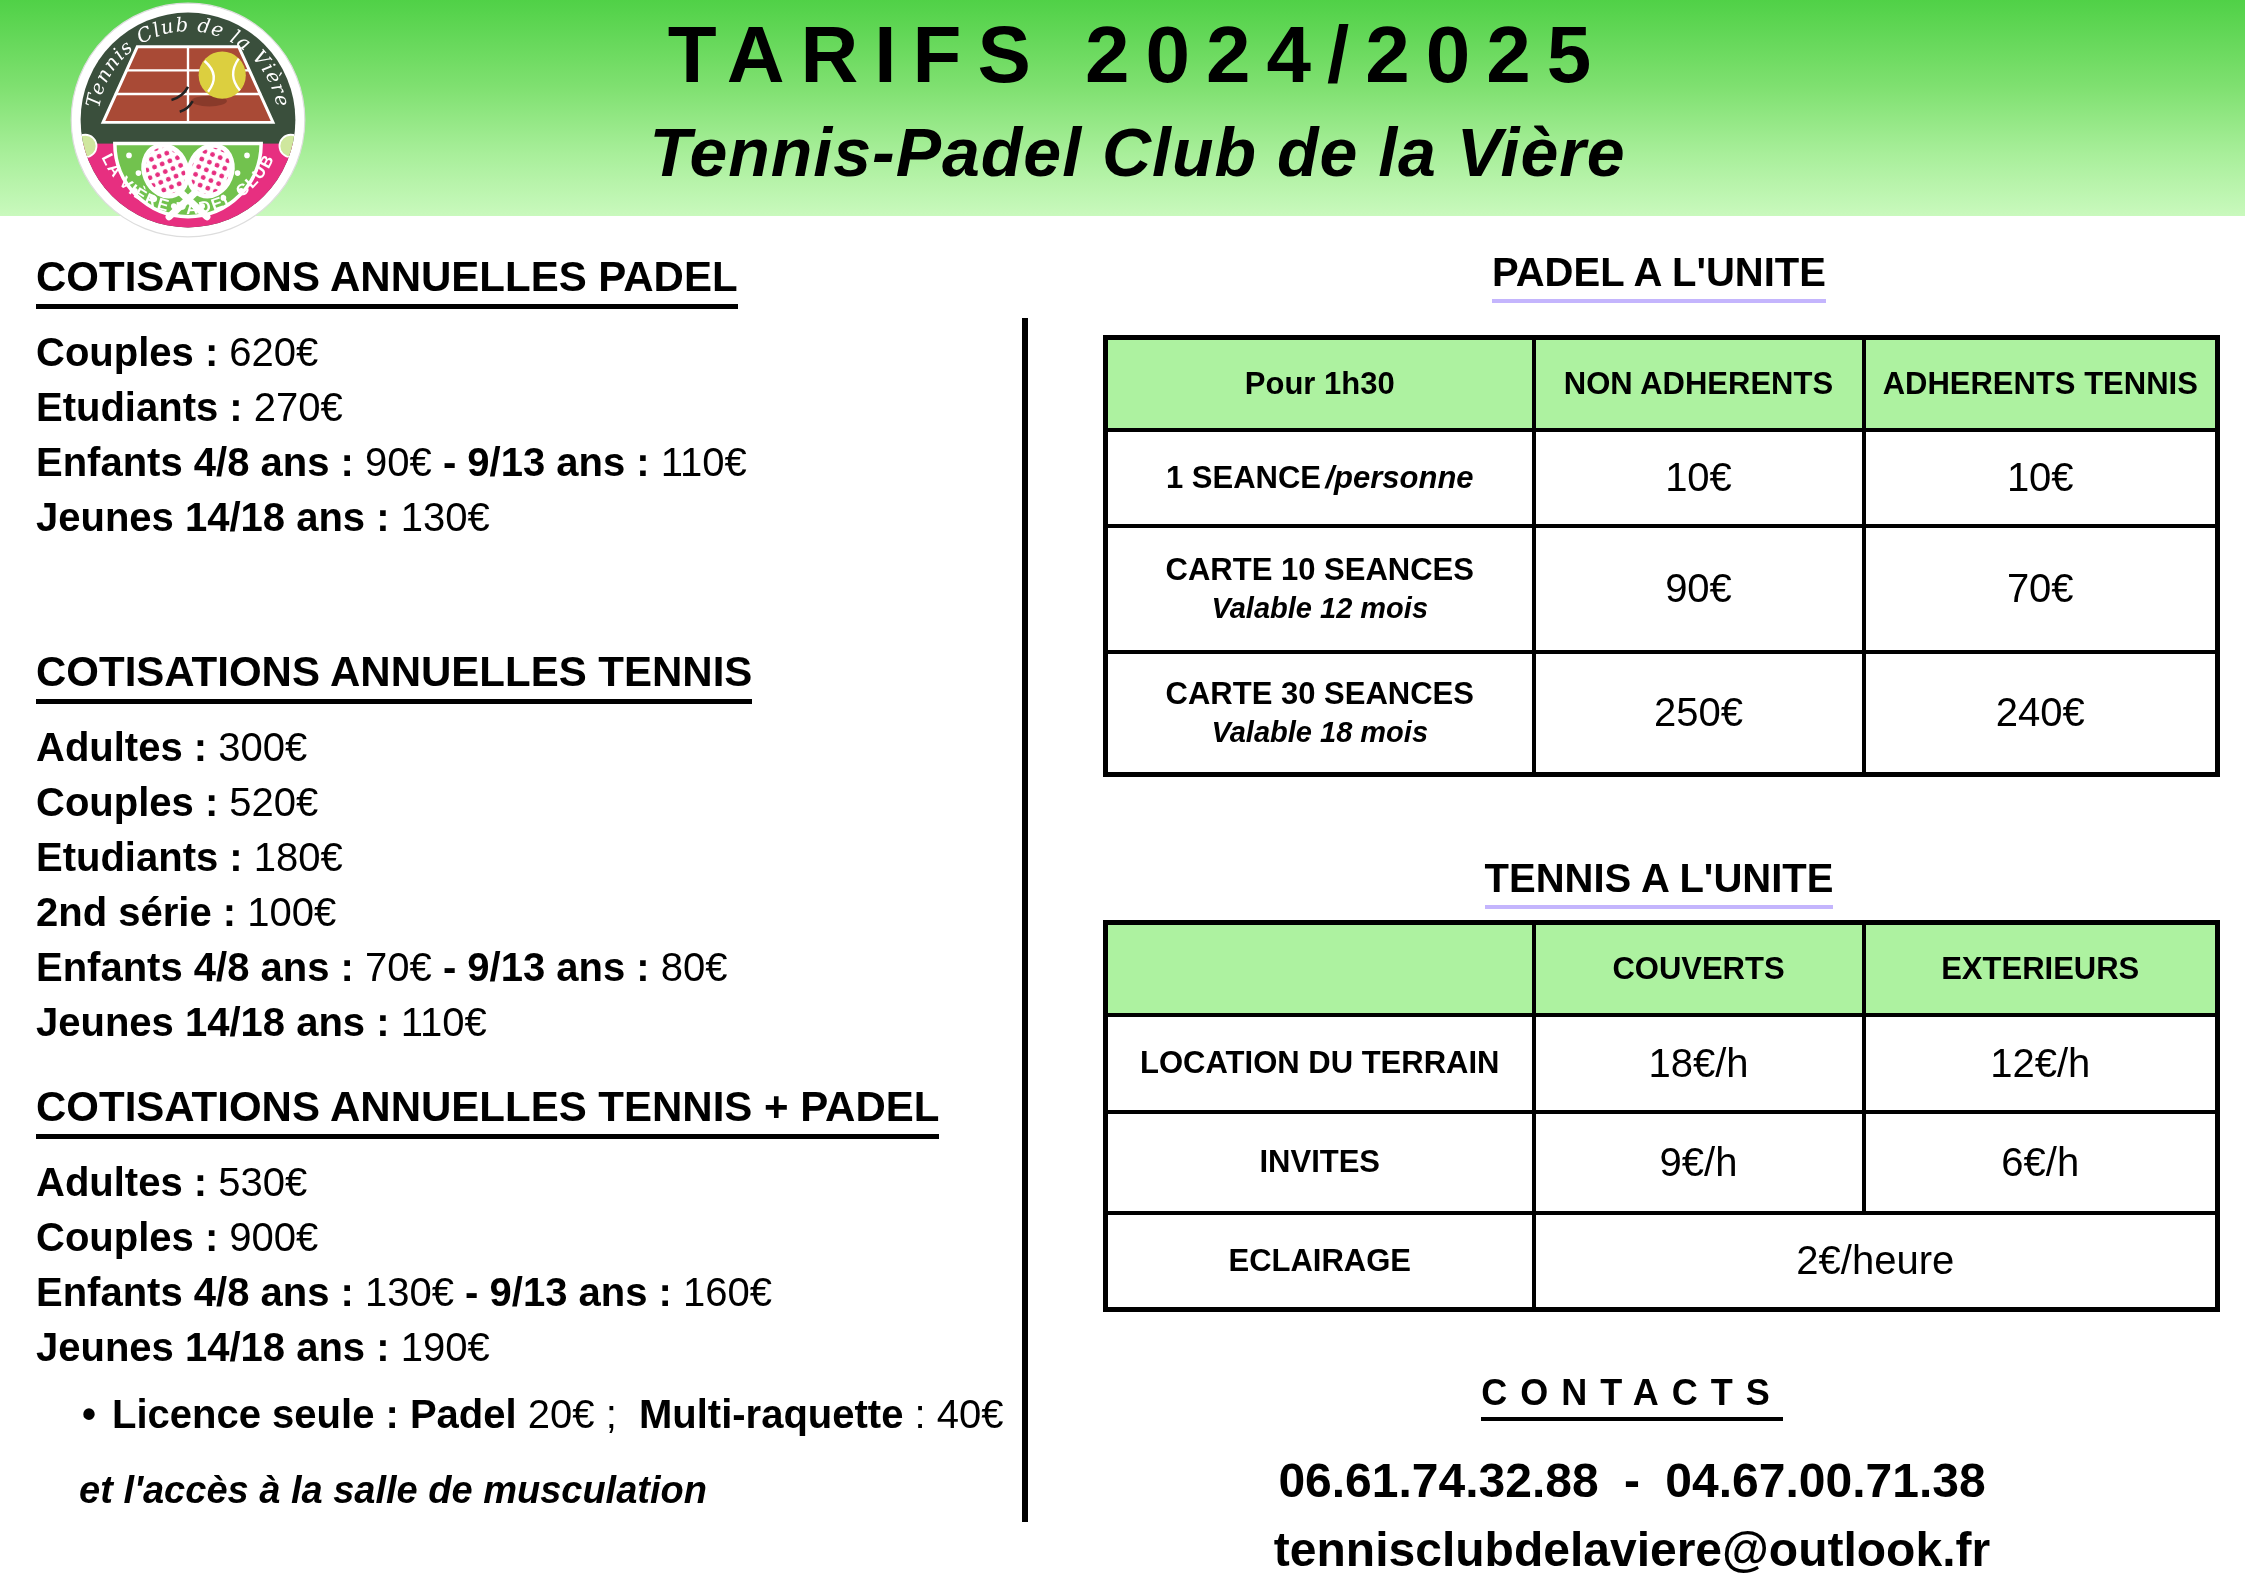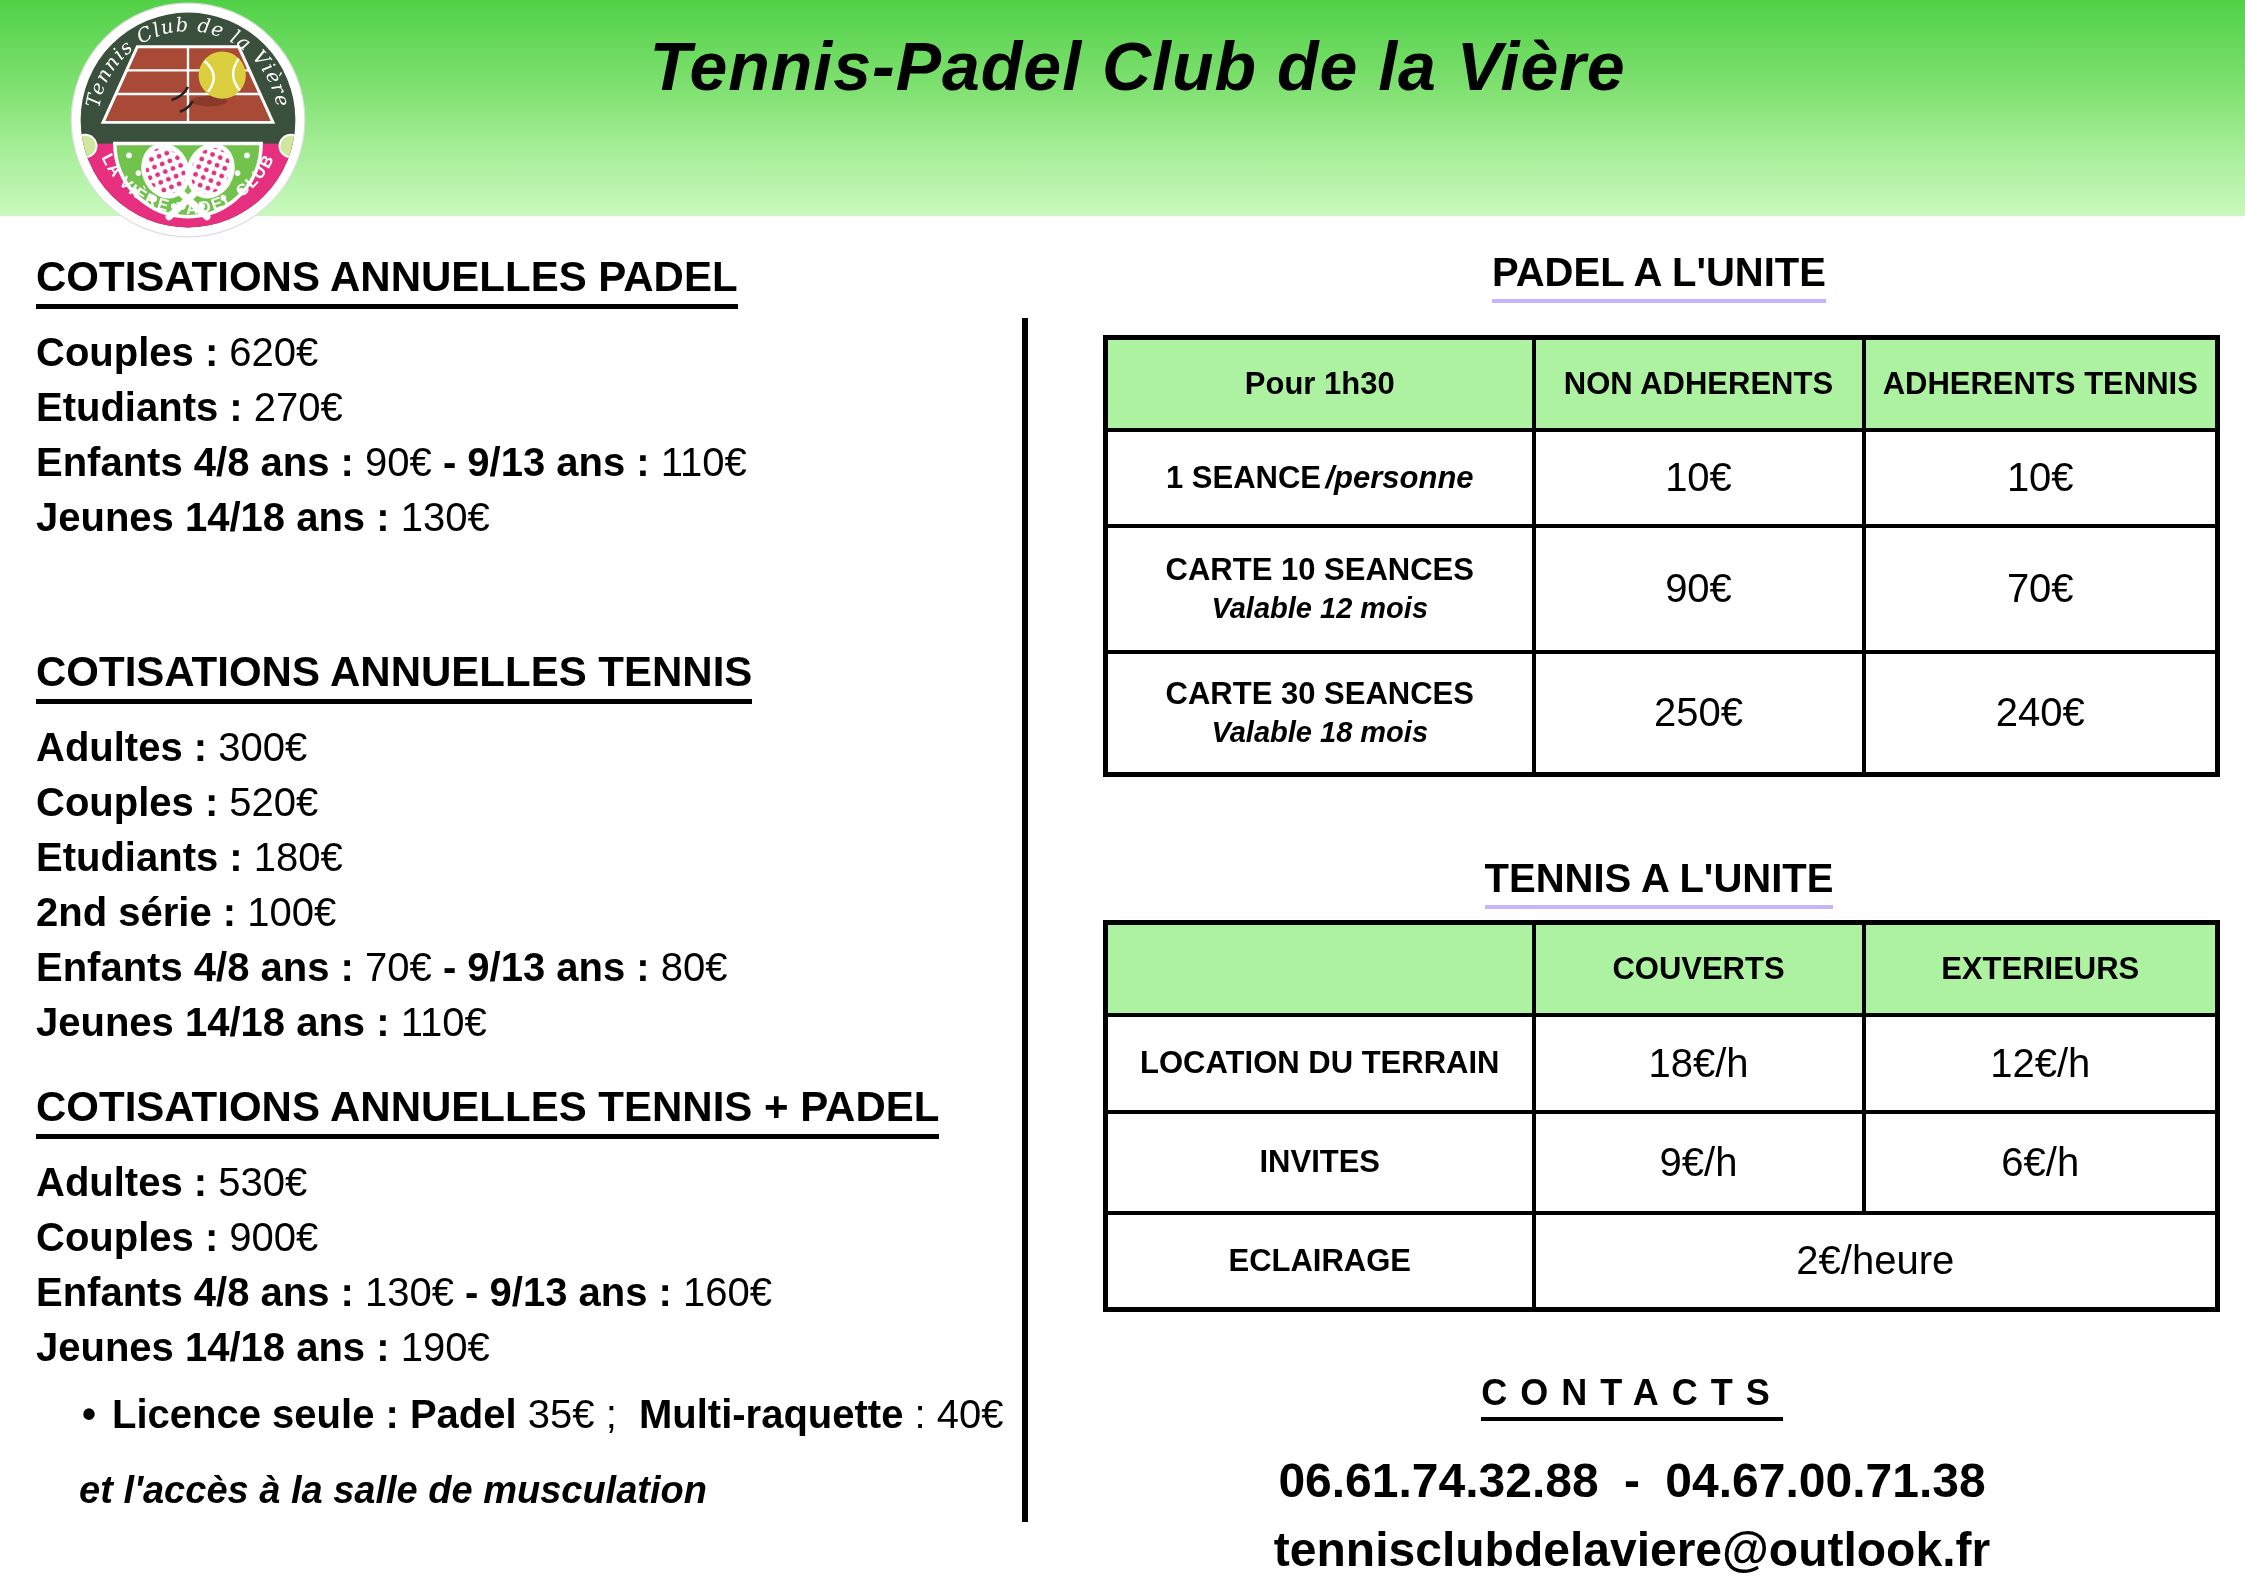--- a/index.html
+++ b/index.html
@@ -116,20 +116,21 @@
         </g>
       </g>
       <text font-family="DejaVu Serif, serif" font-style="italic" font-size="16.5" fill="#ffffff" letter-spacing="1">
         <textPath href="#arcTop" startOffset="50%" text-anchor="middle">Tennis Club de la Vière</textPath>
       </text>
       <text font-family="Liberation Sans, sans-serif" font-weight="bold" font-size="14" fill="#ffffff" letter-spacing="1.5">
         <textPath href="#arcBot" startOffset="50%" text-anchor="middle">LA VIÈRE PADEL CLUB</textPath>
       </text>
     </svg>
     <div class="titles">
+      <h1 class="title-main">TARIFS 2024/2025</h1>
       <div class="title-sub">Tennis-Padel Club de la Vière</div>
     </div>
   </div>
 
   <div class="sec s1">
     <h2><span>COTISATIONS ANNUELLES PADEL</span></h2>
     <div class="line"><span class="lbl">Couples :</span> <span>620€</span></div>
     <div class="line"><span class="lbl">Etudiants :</span> <span>270€</span></div>
     <div class="line"><span class="lbl">Enfants 4/8 ans :</span> <span>90€</span> <span class="lbl">- 9/13 ans :</span> <span>110€</span></div>
     <div class="line"><span class="lbl">Jeunes 14/18 ans :</span> <span>130€</span></div>
@@ -147,21 +148,21 @@
 
   <div class="sec s3">
     <h2><span>COTISATIONS ANNUELLES TENNIS + PADEL</span></h2>
     <div class="line"><span class="lbl">Adultes :</span> <span>530€</span></div>
     <div class="line"><span class="lbl">Couples :</span> <span>900€</span></div>
     <div class="line"><span class="lbl">Enfants 4/8 ans :</span> <span>130€</span> <span class="lbl">- 9/13 ans :</span> <span>160€</span></div>
     <div class="line"><span class="lbl">Jeunes 14/18 ans :</span> <span>190€</span></div>
   </div>
 
   <div class="licence">
-    <span class="bullet">•</span><span class="lbl">Licence seule : Padel</span> <span>35€ ;</span>&nbsp; <span class="lbl">Multi-raquette</span> <span>: 40€</span>
+    <span class="bullet">•</span><span class="lbl">Licence seule : Padel</span> <span>20€ ;</span>&nbsp; <span class="lbl">Multi-raquette</span> <span>: 40€</span>
   </div>
 
   <div class="footnote">
     <div>et l'accès à la salle de musculation</div>
   </div>
 
   <div class="divider"></div>
 
   <div class="rtitle rt1"><span>PADEL A L'UNITE</span></div>
   <table class="tbl t-padel">

